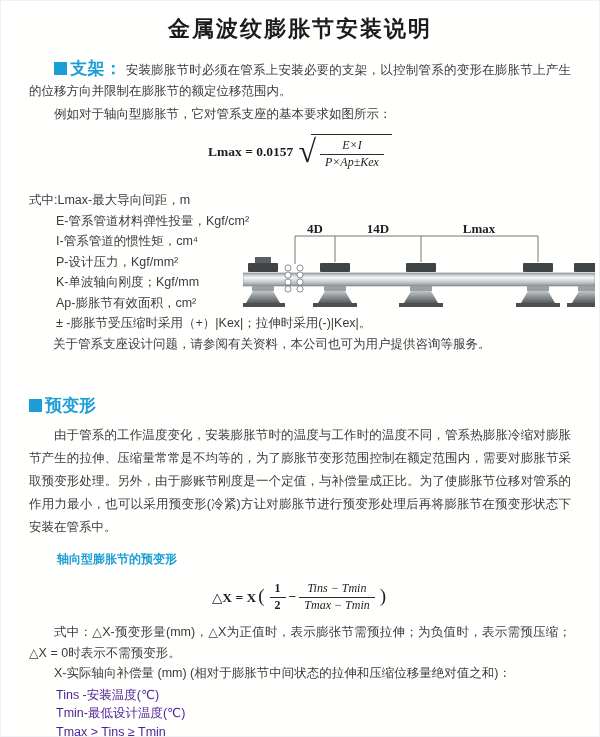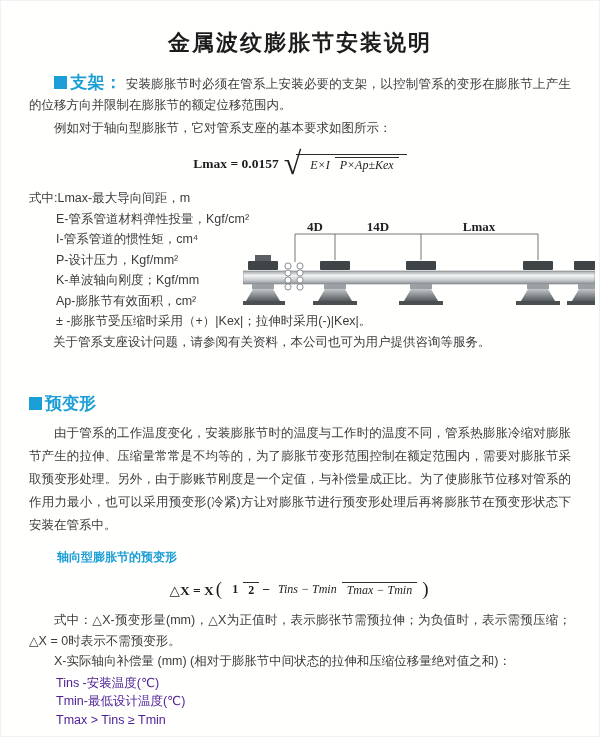--- a/index.html
+++ b/index.html
@@ -7,50 +7,50 @@
     width:600px;height:737px;overflow:hidden;
     background:#fffffe;
     font-family:"Liberation Sans","DejaVu Sans",sans-serif;
     color:#3b3b3b;
     box-sizing:border-box;
     border:1px solid #eef2f4;
   }
   .page{padding:0 28px;position:relative;}
   .doc-title{
     text-align:center;font-size:22px;font-weight:bold;color:#1c1c1c;
-    padding-top:27px;letter-spacing:2px;
+    padding-top:13px;letter-spacing:2px;
   }
   .body-txt{font-size:12.5px;line-height:21px;text-align:justify;color:#3b3b3b;}
   .p-support{margin-top:14px;text-indent:25px;}
   .sec-inline-head{color:#1b9ed6;font-weight:bold;font-size:17px;}
   .sq{
     display:inline-block;width:13px;height:13px;background:#1b9ed6;
     margin-right:3px;vertical-align:-1px;
   }
   .p-example{margin-top:2px;text-indent:25px;}
 
   .formula{
     font-family:"Liberation Serif","DejaVu Serif",serif;
     font-weight:bold;color:#1d1d1d;font-size:13.5px;
     display:flex;align-items:center;justify-content:center;
   }
   .formula1{margin:9px 0 5px;}
   .frac{
-    display:inline-flex;align-items:center;
+    display:inline-flex;flex-direction:column;align-items:center;
     font-style:italic;font-weight:normal;font-size:12px;line-height:1.3;margin:0 3px;
   }
   .frac .fnum{padding:0 5px;}
   .frac .fden{border-top:1px solid #2c2c2c;padding:0 5px;}
   .frac.upright{font-style:normal;font-weight:bold;}
   .sqrt{display:inline-flex;align-items:center;margin-left:5px;}
   .sqrt-glyph{font-size:32px;font-weight:400;line-height:1;margin-right:-5px;transform:translateY(-1px);}
   .sqrt-body{border-top:1.6px solid #2c2c2c;padding:2px 5px 0 6px;}
   .paren{font-size:19px;font-weight:normal;margin:0 2px;transform:translateY(-1px);}
 
-  .defs{position:relative;margin-top:8px;min-height:188px;}
+  .defs{position:relative;margin-top:20px;min-height:188px;}
   .def{font-size:12.5px;line-height:20.5px;color:#3b3b3b;}
   .def + .def{margin-left:27px;}
   .def:nth-child(8){margin-left:24px;}
   .def:nth-child(9){margin-left:25px;}
 
   .diagram{position:absolute;top:32px;right:-24px;width:352px;height:95px;}
 
   .sec-head{margin-top:16px;color:#1b9ed6;font-weight:bold;font-size:17px;}
   .p-predeform{margin-top:7px;line-height:23px;text-indent:25px;}
   .axial-head{margin-top:12px;margin-left:28px;color:#1b9ed6;font-weight:bold;font-size:12px;}

